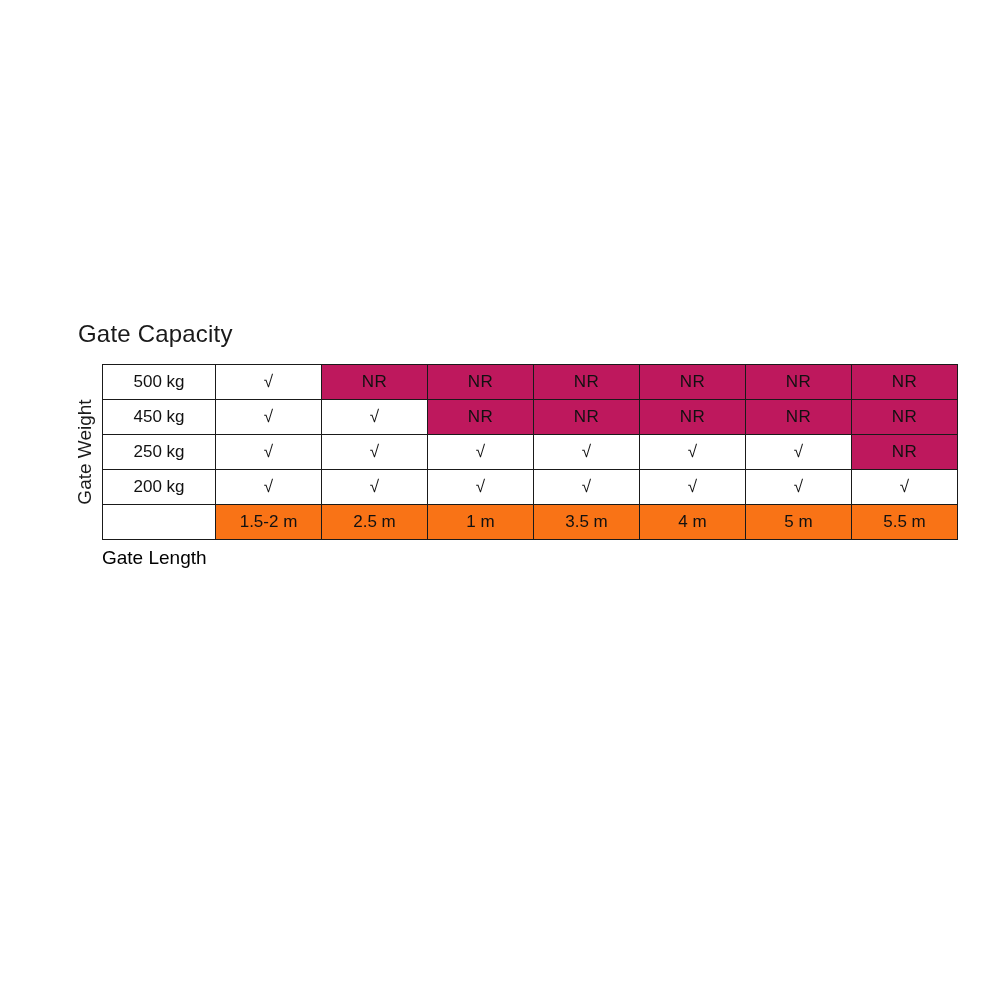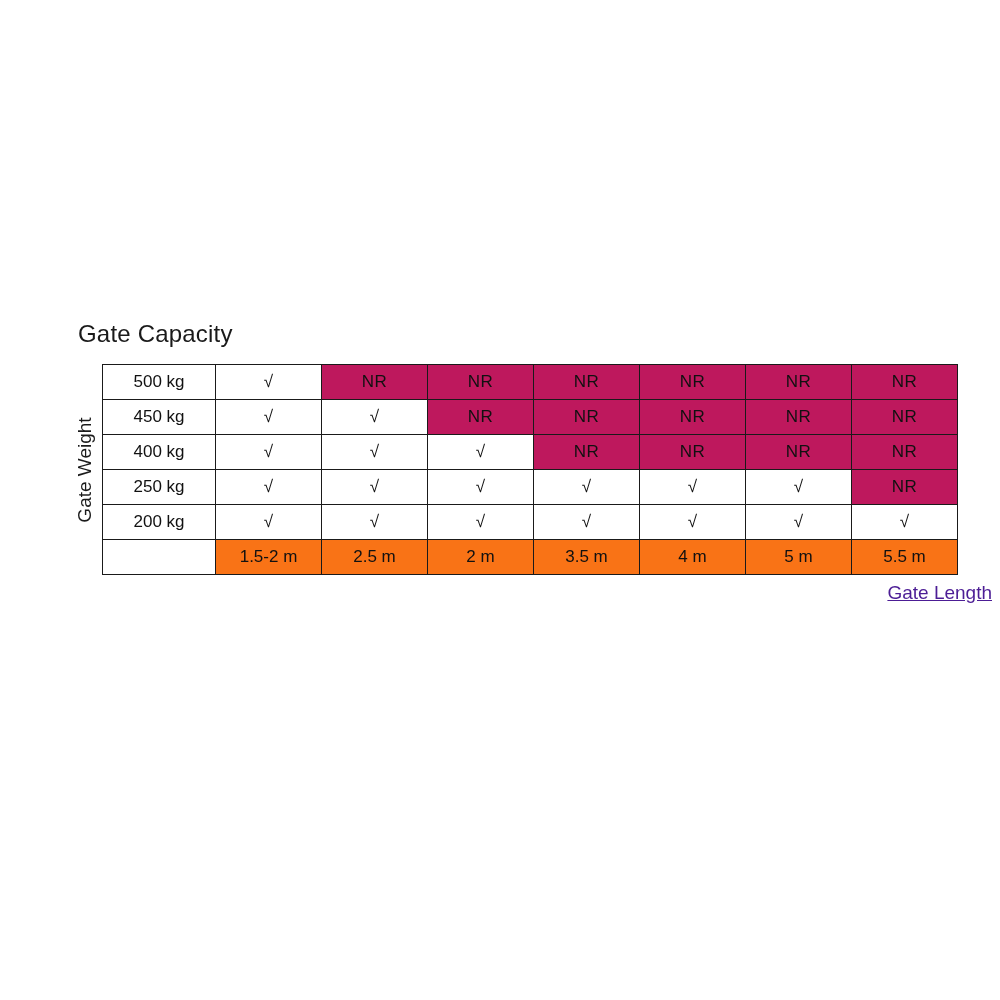--- a/index.html
+++ b/index.html
@@ -95,25 +95,24 @@
     background: #f97316;
   }
 
   td.corner {
     background: #ffffff;
   }
 
   .xlabel {
     margin-left: 34px;
     width: 890px;
-    text-align: right;
+    text-align: left;
     font-size: 19px;
-    color: #4c1d95;
+    color: #000000;
     padding-top: 7px;
-    text-decoration: underline;
   }
 </style>
 </head>
 <body>
 
 <div id="stage">
   <div id="figure">
 
     <div id="chart-title">Gate Capacity</div>
 
@@ -138,30 +137,20 @@
               <td class="rowhead">450 kg</td>
               <td class="cell ok">√</td>
               <td class="cell ok">√</td>
               <td class="cell nr">NR</td>
               <td class="cell nr">NR</td>
               <td class="cell nr">NR</td>
               <td class="cell nr">NR</td>
               <td class="cell nr">NR</td>
             </tr>
             <tr>
-              <td class="rowhead">400 kg</td>
-              <td class="cell ok">√</td>
-              <td class="cell ok">√</td>
-              <td class="cell ok">√</td>
-              <td class="cell nr">NR</td>
-              <td class="cell nr">NR</td>
-              <td class="cell nr">NR</td>
-              <td class="cell nr">NR</td>
-            </tr>
-            <tr>
               <td class="rowhead">250 kg</td>
               <td class="cell ok">√</td>
               <td class="cell ok">√</td>
               <td class="cell ok">√</td>
               <td class="cell ok">√</td>
               <td class="cell ok">√</td>
               <td class="cell ok">√</td>
               <td class="cell nr">NR</td>
             </tr>
             <tr>
@@ -171,21 +160,21 @@
               <td class="cell ok">√</td>
               <td class="cell ok">√</td>
               <td class="cell ok">√</td>
               <td class="cell ok">√</td>
               <td class="cell ok">√</td>
             </tr>
             <tr>
               <td class="rowhead corner"></td>
               <td class="colhead">1.5-2 m</td>
               <td class="colhead">2.5 m</td>
-              <td class="colhead">2 m</td>
+              <td class="colhead">1 m</td>
               <td class="colhead">3.5 m</td>
               <td class="colhead">4 m</td>
               <td class="colhead">5 m</td>
               <td class="colhead">5.5 m</td>
             </tr>
           </tbody>
       </table>
     </div>
 
     <div class="xlabel">Gate Length</div>

